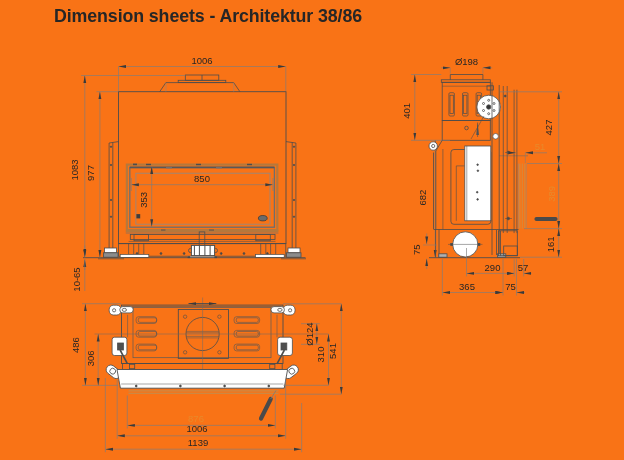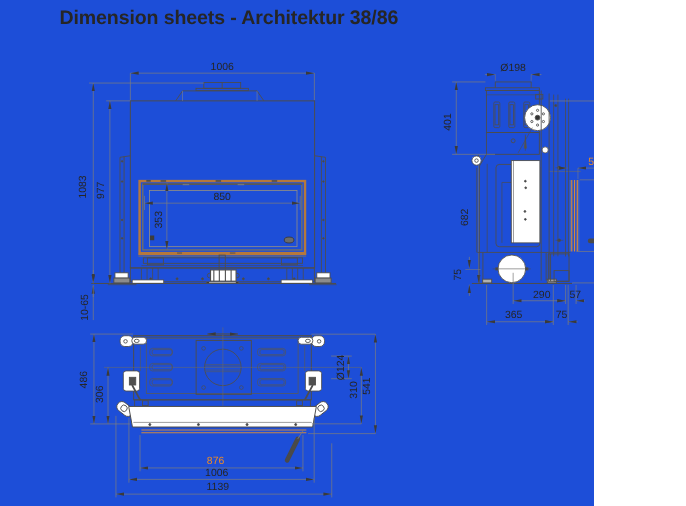--- a/index.html
+++ b/index.html
@@ -1,16 +1,16 @@
 <!DOCTYPE html>
 <html><head>
 <meta charset="utf-8">
 <style>
   html,body{margin:0;padding:0;background:#ffffff;}
-  .page{position:relative;width:540px;height:460px;background:#1d4ed8;overflow:hidden;
+  .page{position:relative;width:624px;height:460px;background:#f97316;overflow:hidden;
         font-family:"Liberation Sans", sans-serif;text-decoration:underline;}
   svg{position:absolute;left:0;top:0;}
   text{font-family:"Liberation Sans", sans-serif;fill:#262626;}
   .dim{font-size:9.5px;}
   .odim{fill:#e8892b;}
 </style>
 </head>
 <body>
 <div class="page">
 <svg width="624" height="460" viewBox="0 0 624 460">

